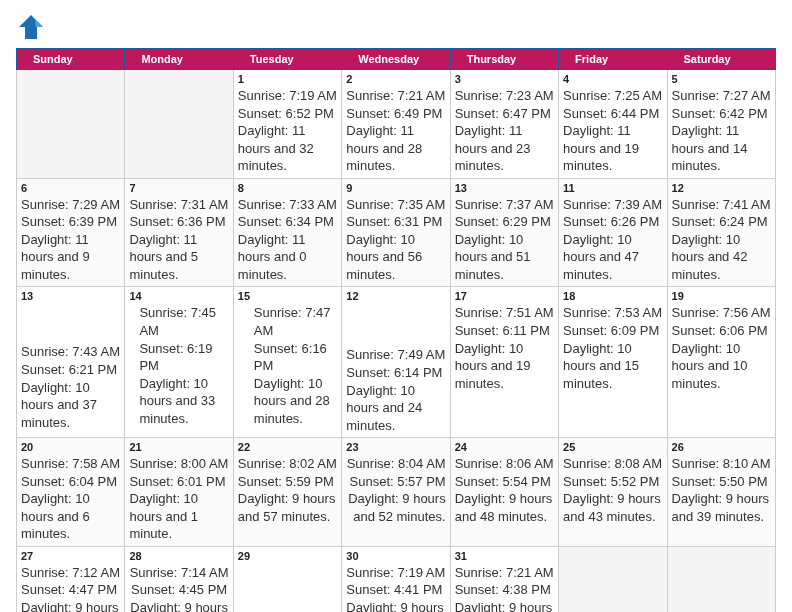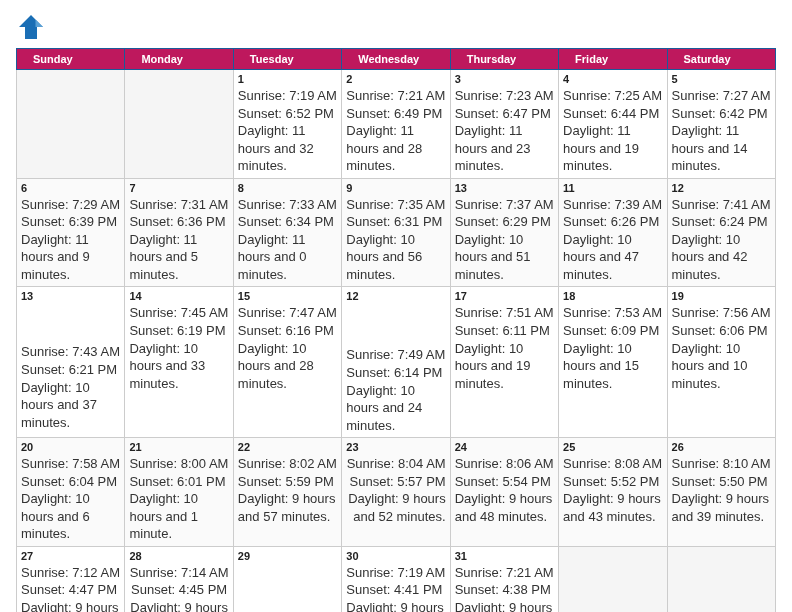--- a/index.html
+++ b/index.html
@@ -218,27 +218,27 @@
         </tr>
         <tr>
           <td>
             <span class="day-num">13</span>
             <div class="day-info" style="white-space: pre-line; margin-top: 41px;">Sunrise: 7:43 AM
 Sunset: 6:21 PM
 Daylight: 10 hours and 37 minutes.</div>
           </td>
           <td>
             <span class="day-num">14</span>
-            <div class="day-info" style="white-space: pre-line;">Sunrise: 7:45 AM
+            <div class="day-info" style="white-space: pre-line; margin-left: 10px;">Sunrise: 7:45 AM
 Sunset: 6:19 PM
 Daylight: 10 hours and 33 minutes.</div>
           </td>
           <td>
             <span class="day-num">15</span>
-            <div class="day-info" style="white-space: pre-line;">Sunrise: 7:47 AM
+            <div class="day-info" style="white-space: pre-line; margin-left: 16px;">Sunrise: 7:47 AM
 Sunset: 6:16 PM
 Daylight: 10 hours and 28 minutes.</div>
           </td>
           <td>
             <span class="day-num">12</span>
             <div class="day-info" style="white-space: pre-line; margin-top: 44px;">Sunrise: 7:49 AM
 Sunset: 6:14 PM
 Daylight: 10 hours and 24 minutes.</div>
           </td>
           <td>

